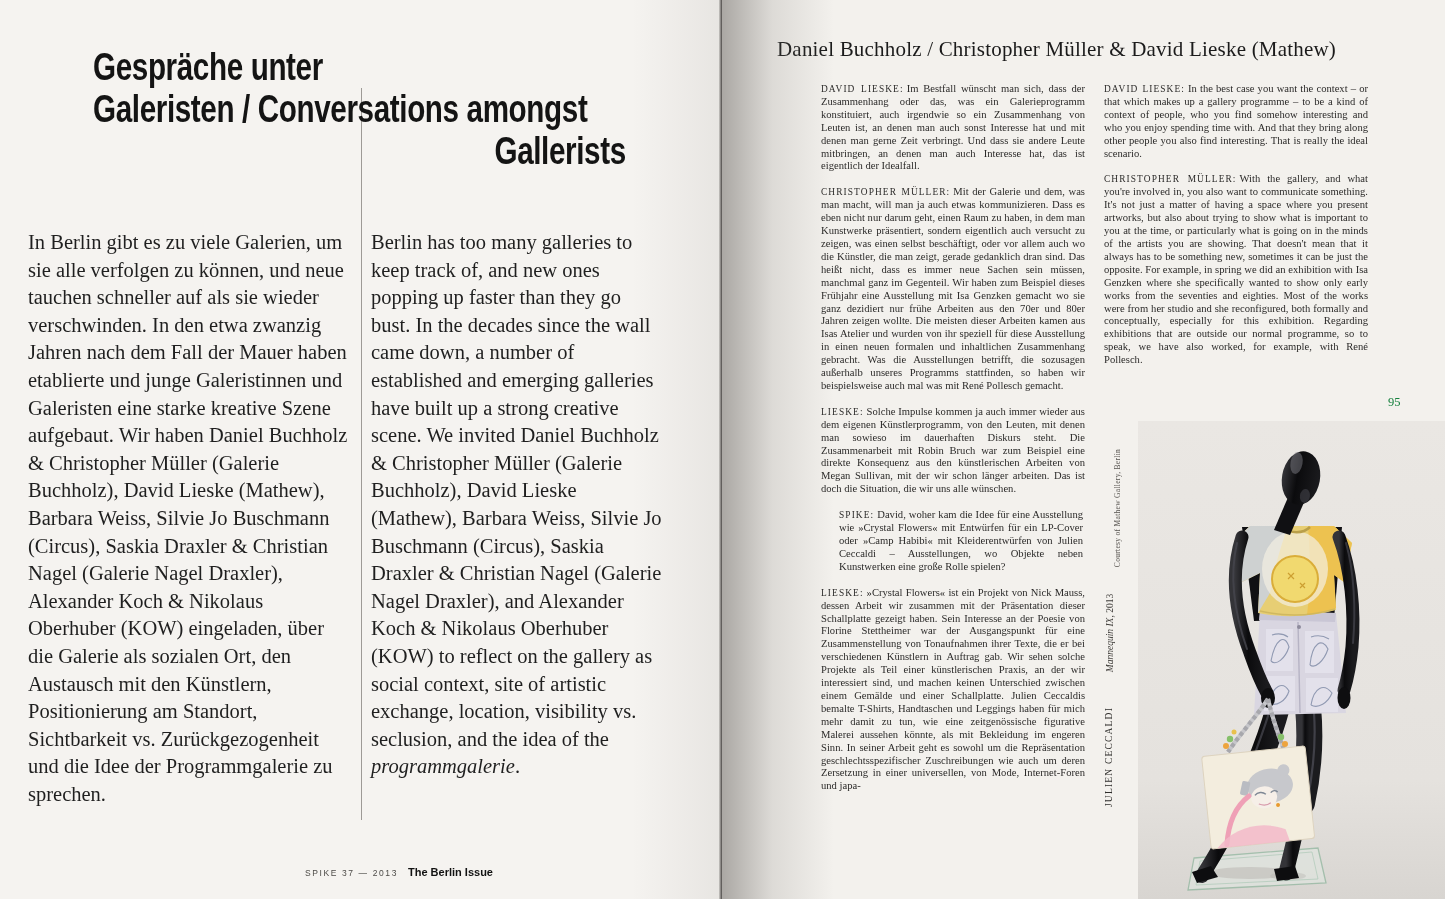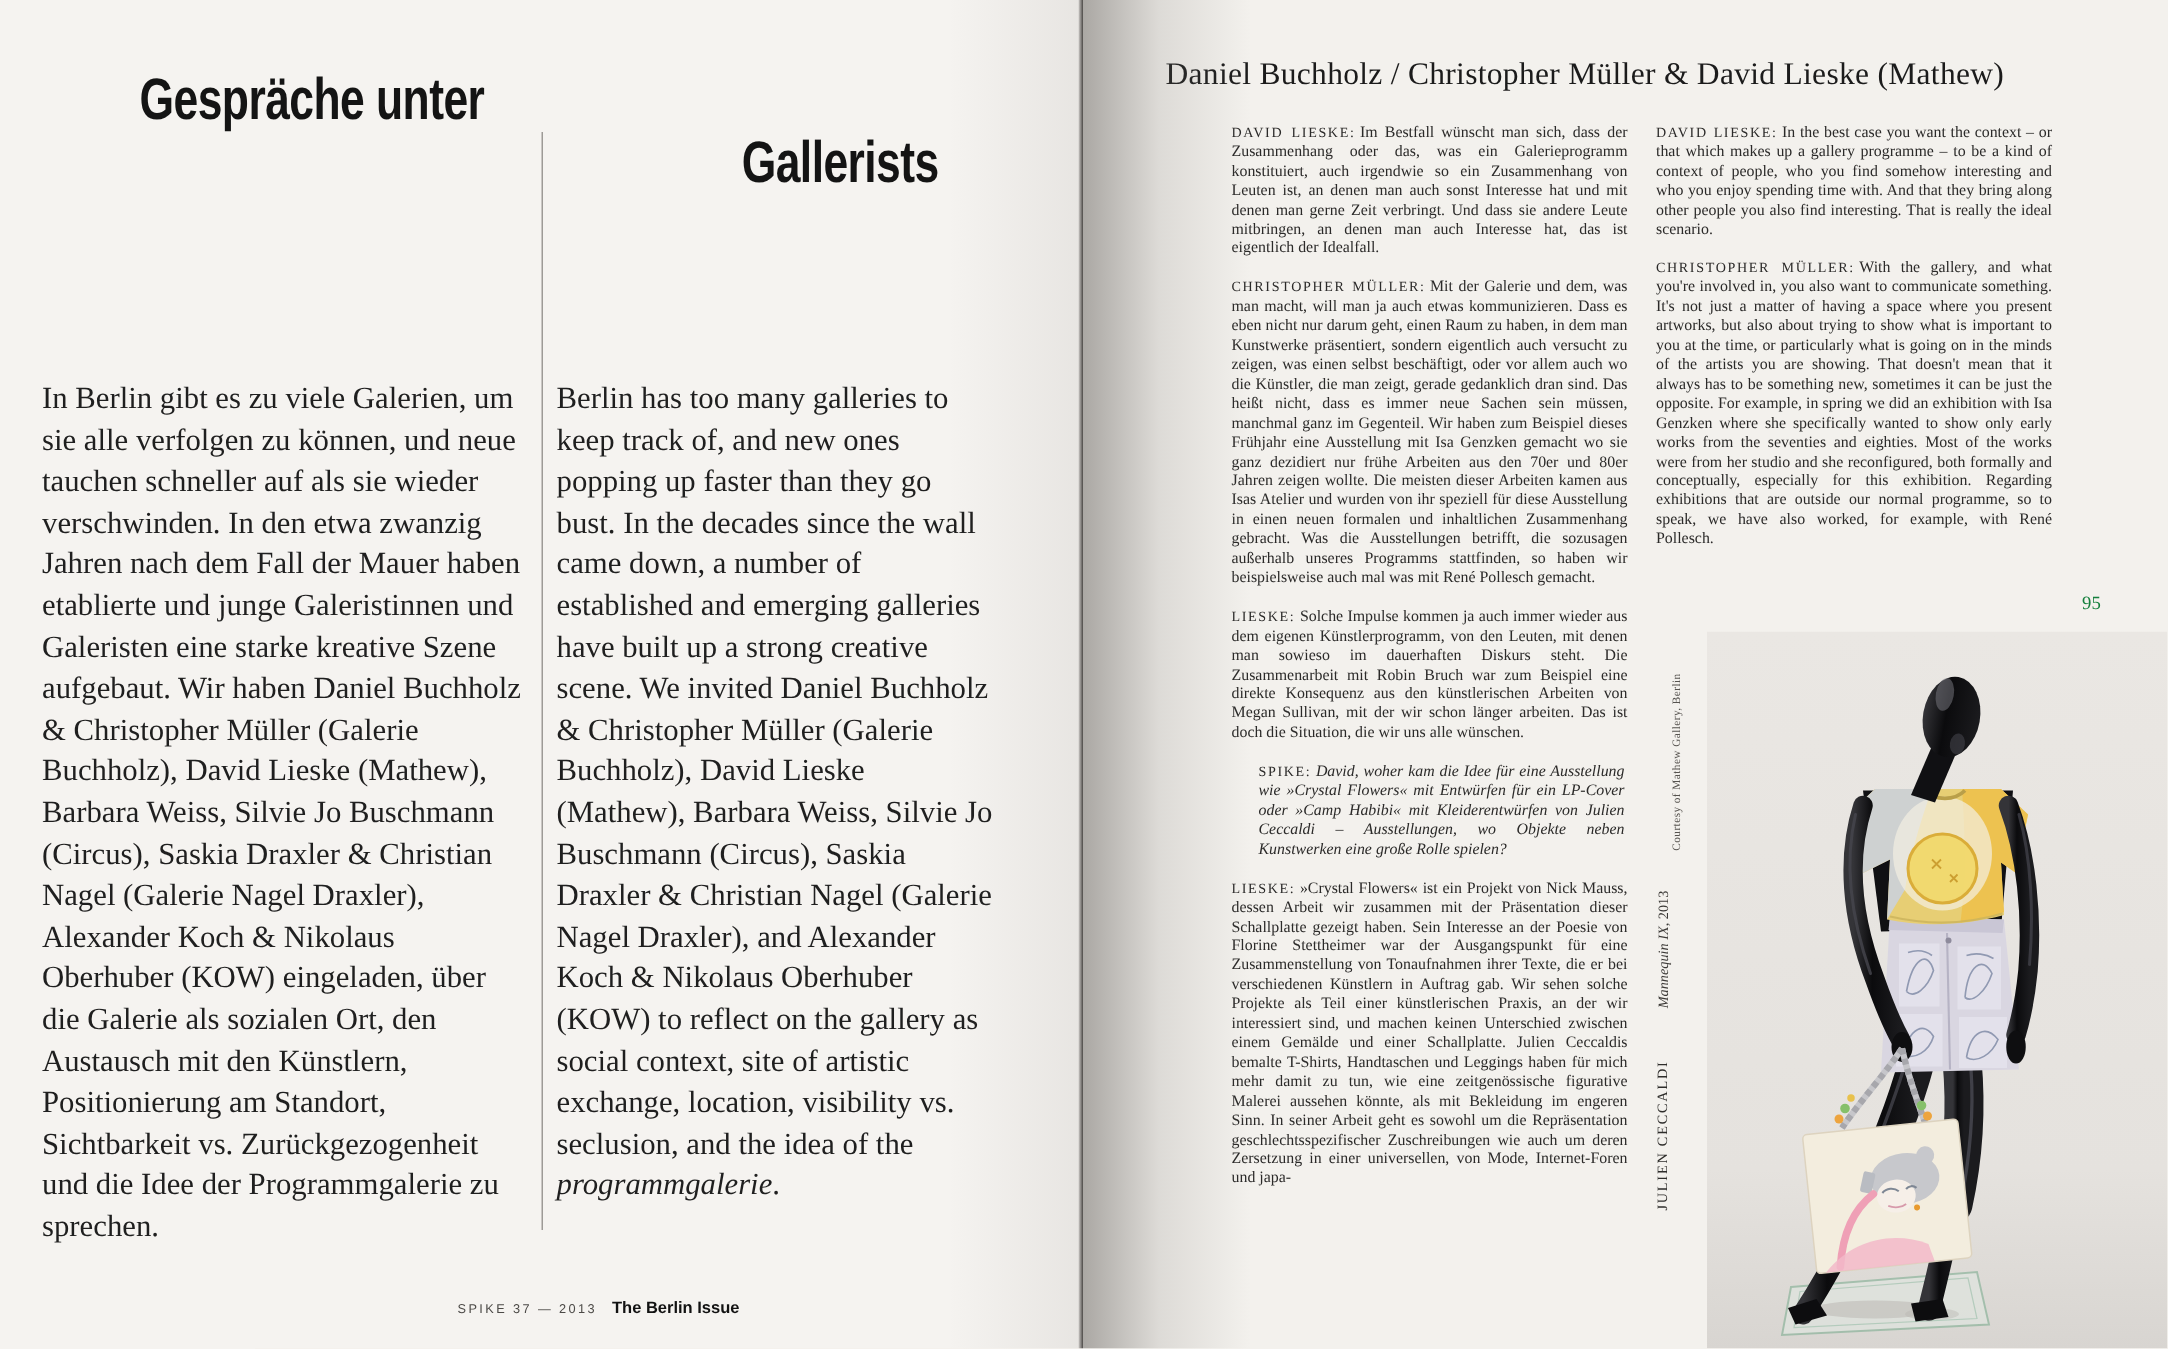--- a/index.html
+++ b/index.html
@@ -24,60 +24,61 @@
   .headline{position:absolute;left:93px;top:46px;width:533px;
     font-family:"Liberation Sans", sans-serif;font-weight:bold;color:#141414;
     font-size:39px;line-height:42px;}
   .hl-line{display:block;white-space:nowrap;}
   .hl-line > span{display:inline-block;transform:scaleX(0.76);transform-origin:left center;letter-spacing:-0.5px;}
   .hl-line.hl-right{text-align:right;}
   .hl-line.hl-right > span{transform-origin:right center;}
 
   .column-rule{position:absolute;left:361px;top:88px;width:1px;height:732px;background:#9d9a96;}
 
-  .intro{position:absolute;top:229px;color:#1f1f1f;font-size:20.5px;line-height:27.6px;margin-top:24px;}
+  .intro{position:absolute;top:229px;color:#1f1f1f;font-size:20.5px;line-height:27.6px;}
   .intro-de{left:28px;width:324px;}
   .intro-en{left:371px;width:293px;}
   .ital{font-style:italic;}
 
   .footer{position:absolute;left:305px;top:862px;white-space:nowrap;}
   .footer .issue{font-family:Liberation Sans, sans-serif;font-size:8.5px;letter-spacing:1.6px;color:#4c4a47;}
   .footer .issue-title{font-family:"Liberation Sans", sans-serif;font-weight:bold;font-size:11px;color:#121212;margin-left:10px;}
 
   
   .r-header{position:absolute;left:777px;top:37px;width:600px;
     font-size:21px;color:#1b1b1b;letter-spacing:0.2px;}
 
   .r-col{position:absolute;top:83px;width:264px;color:#2b2a29;}
   .r-col1{left:821px;}
   .r-col2{left:1104px;}
   .rp{margin:0 0 13px 0;font-size:10.6px;line-height:12.9px;text-align:justify;}
   .speaker{font-size:9.4px;letter-spacing:1.1px;margin-right:3px;color:#2b2a29;}
   .rp.question{padding-left:18px;padding-right:2px;}
-  .rp.question .ptext{font-style:italic;}
+  .rp.question .ptext{}
 
   .page-number{position:absolute;left:1388px;top:395px;font-size:12.5px;color:#15803d;}
 
   .vcap{position:absolute;white-space:nowrap;text-align:center;height:12px;line-height:12px;
     transform:rotate(-90deg);color:#3c3a37;}
   .vcap-courtesy{left:1038px;top:502px;width:160px;font-size:7.5px;letter-spacing:0.3px;color:#56534f;}
   .vcap-title{left:1030px;top:627px;width:160px;font-size:9.5px;}
   .vcap-artist{left:1029px;top:751px;width:160px;font-size:9.5px;letter-spacing:1.2px;color:#2e2d2b;}
 
   .photo{position:absolute;left:1138px;top:421px;width:307px;height:478px;}
   .photo svg{display:block;}
 </style>
 </head>
 <body>
 
 <div class="page page-left">
   <div class="column-rule"></div>
 
   <div class="headline">
     <span class="hl-line"><span>Gespräche unter</span></span>
+    <span class="hl-line"><span>Galeristen / Conversations amongst</span></span>
     <span class="hl-line hl-right"><span>Gallerists</span></span>
   </div>
 
   <div class="intro intro-de">
     <span>In Berlin gibt es zu viele Galerien, um sie alle verfolgen zu können, und neue tauchen schneller auf als sie wieder verschwinden. In den etwa zwanzig Jahren nach dem Fall der Mauer haben etablierte und junge Galeristinnen und Galeristen eine starke kreative Szene aufgebaut. Wir haben Daniel Buchholz &amp; Christopher Müller (Galerie Buchholz), David Lieske (Mathew), Barbara Weiss, Silvie Jo Buschmann (Circus), Saskia Draxler &amp; Christian Nagel (Galerie Nagel Draxler), Alexander Koch &amp; Nikolaus Oberhuber (KOW) eingeladen, über die Galerie als sozialen Ort, den Austausch mit den Künstlern, Positionierung am Standort, Sichtbarkeit vs. Zurückgezogenheit und die Idee der Programmgalerie zu sprechen.</span>
   </div>
 
   <div class="intro intro-en">
     <span>Berlin has too many galleries to keep track of, and new ones popping up faster than they go bust. In the decades since the wall came down, a number of established and emerging galleries have built up a strong creative scene. We invited Daniel Buchholz &amp; Christopher Müller (Galerie Buchholz), David Lieske (Mathew), Barbara Weiss, Silvie Jo Buschmann (Circus), Saskia Draxler &amp; Christian Nagel (Galerie Nagel Draxler), and Alexander Koch &amp; Nikolaus Oberhuber (KOW) to reflect on the gallery as social context, site of artistic exchange, location, visibility vs. seclusion, and the idea of the </span><span class="ital">programmgalerie</span><span>.</span>
   </div>

